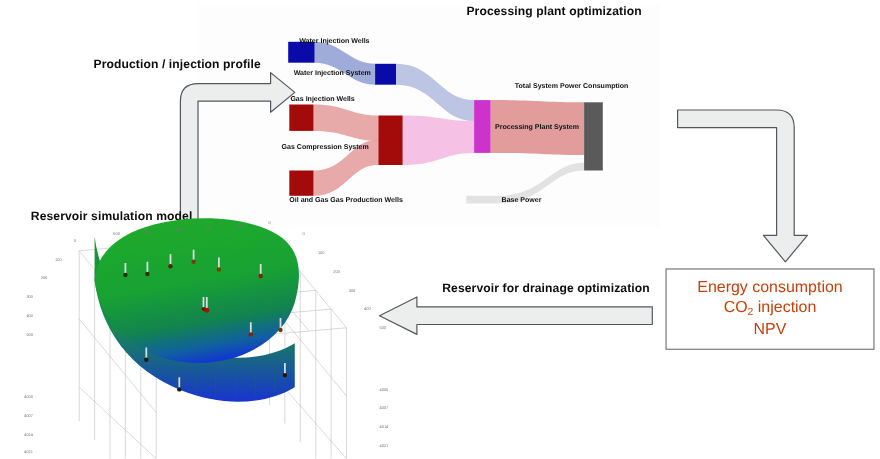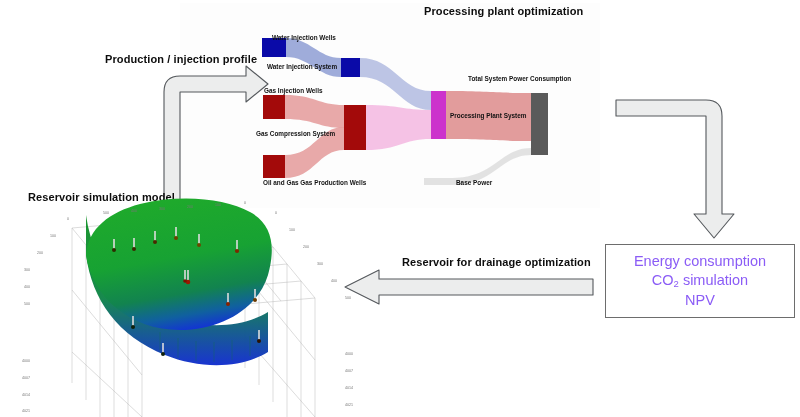--- a/index.html
+++ b/index.html
@@ -1,21 +1,21 @@
 <!DOCTYPE html>
 <html><head>
 <meta charset="utf-8">
 <style>
   html,body{margin:0;padding:0;background:#ffffff;}
   body{width:800px;height:417px;position:relative;overflow:hidden;
        font-family:"Liberation Sans",sans-serif;color:#111;}
   .abs{position:absolute;}
   .ttl{font-weight:bold;font-size:11px;color:#0d0d0d;letter-spacing:.1px;}
   .lbl{font-weight:bold;font-size:6.4px;color:#111;white-space:nowrap;}
-  .boxtext{font-size:14.5px;color:#8b5cf6;line-height:1.32;text-align:right;}
+  .boxtext{font-size:14.5px;color:#c2410c;line-height:1.32;text-align:right;}
   sub{font-size:9.5px;vertical-align:-.22em;}
   svg{display:block;overflow:visible;}
 </style>
 </head>
 <body>
 
 <div class="abs" style="left:180px;top:3px;width:420px;height:205px;background:#fdfdfd;"></div>
 
 <div class="abs ttl" style="left:424px;top:5px;">Processing plant optimization</div>
 
@@ -51,35 +51,35 @@
 
 <div class="abs lbl" style="left:272px;top:34px;">Water Injection Wells</div>
 <div class="abs lbl" style="left:267px;top:63px;">Water Injection System</div>
 <div class="abs lbl" style="left:264px;top:87px;">Gas Injection Wells</div>
 <div class="abs lbl" style="left:256px;top:130px;">Gas Compression System</div>
 <div class="abs lbl" style="left:263px;top:179px;">Oil and Gas Gas Production Wells</div>
 <div class="abs lbl" style="left:468px;top:75px;">Total System Power Consumption</div>
 <div class="abs lbl" style="left:450px;top:112px;">Processing Plant System</div>
 <div class="abs lbl" style="left:456px;top:179px;">Base Power</div>
 
-<div class="abs ttl" style="left:85px;top:53px;margin-left:20px;">Production / injection profile</div>
+<div class="abs ttl" style="left:85px;top:53px;">Production / injection profile</div>
 
 <svg class="abs" style="left:0;top:0;" width="800" height="417">
   <path d="M164,208 L164,92 Q164,76 180,76 L246,76 L246,66 L268,84 L246,102 L246,92 L180,92 Q180,92 180,104 L180,208 Z" fill="#eceded" stroke="#54585c" stroke-width="1.1" stroke-linejoin="round"></path>
 </svg>
 
 <svg class="abs" style="left:0;top:0;" width="800" height="417">
   <path d="M616,100 L706,100 Q722,100 722,116 L722,214 L734,214 L714,238 L694,214 L706,214 L706,116 Q706,116 694,116 L616,116 Z" fill="#eceded" stroke="#54585c" stroke-width="1.1" stroke-linejoin="round"></path>
 </svg>
 
 <div class="abs" style="left:605px;top:244px;width:188px;height:72px;border:1.3px solid #6d6d6d;background:#fff;
             display:flex;flex-direction:column;align-items:center;justify-content:center;">
   <div class="boxtext">Energy consumption</div>
   <div class="boxtext">
-    <span>CO</span><sub>2</sub><span> simulation</span>
+    <span>CO</span><sub>2</sub><span> injection</span>
   </div>
   <div class="boxtext">NPV</div>
 </div>
 
 <div class="abs ttl" style="left:402px;top:256px;">Reservoir for drainage optimization</div>
 
 <svg class="abs" style="left:0;top:0;" width="800" height="417">
   <path d="M345,287 L379,270 L379,279 L593,279 L593,295 L379,295 L379,304 Z" fill="#eceded" stroke="#54585c" stroke-width="1.1" stroke-linejoin="round"></path>
 </svg>
 

